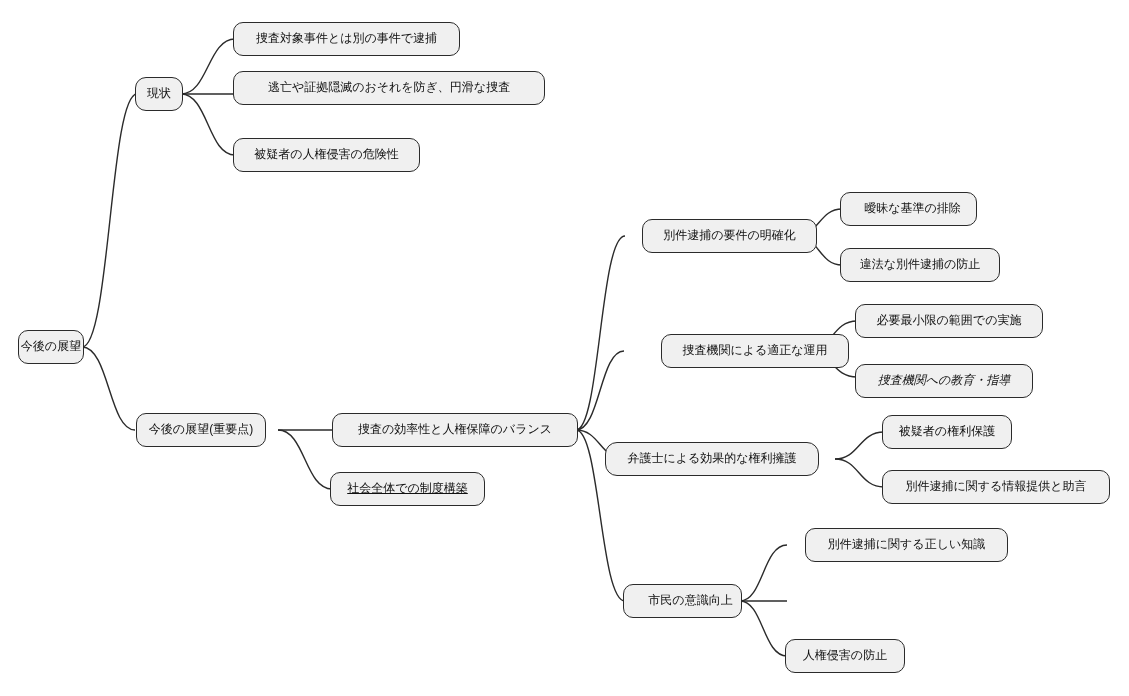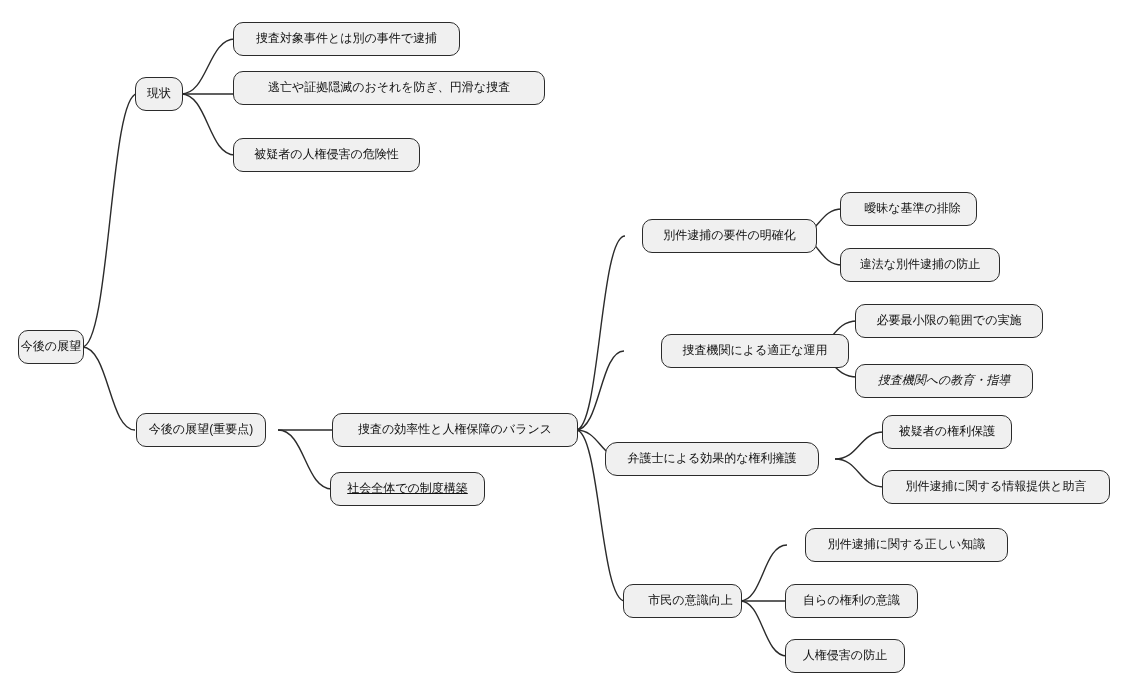--- a/index.html
+++ b/index.html
@@ -88,16 +88,15 @@
   <div class="node" style="left:622px; top:334px; width:188px;margin-left:39px;">捜査機関による適正な運用</div>
   <div class="node" style="left:855px; top:304px; width:188px;">必要最小限の範囲での実施</div>
   <div class="node" style="left:855px; top:364px; width:178px;font-style:italic;">捜査機関への教育・指導</div>
 
   <div class="node" style="left:605px; top:442px; width:214px;border-radius:12px;">弁護士による効果的な権利擁護</div>
   <div class="node" style="left:882px; top:415px; width:130px;">被疑者の権利保護</div>
   <div class="node" style="left:882px; top:470px; width:228px;">別件逮捕に関する情報提供と助言</div>
 
   <div class="node" style="left:623px; top:584px; width:119px;padding-left:16px;">市民の意識向上</div>
   <div class="node" style="left:785px; top:528px; width:203px;margin-left:20px;">別件逮捕に関する正しい知識</div>
-  <div class="node" style="left:785px; top:584px; width:133px;">自らの権利の意識</div>
   <div class="node" style="left:785px; top:639px; width:120px;">人権侵害の防止</div>
 
 </div>
 
 </body></html>

